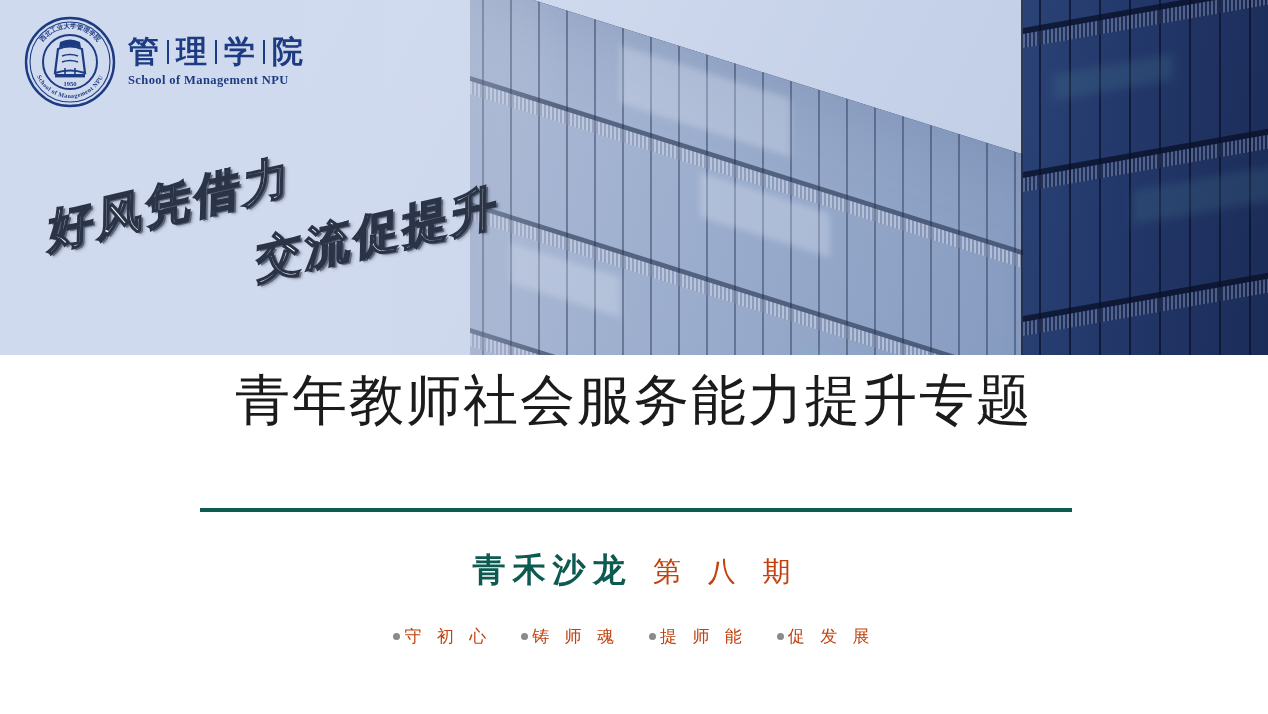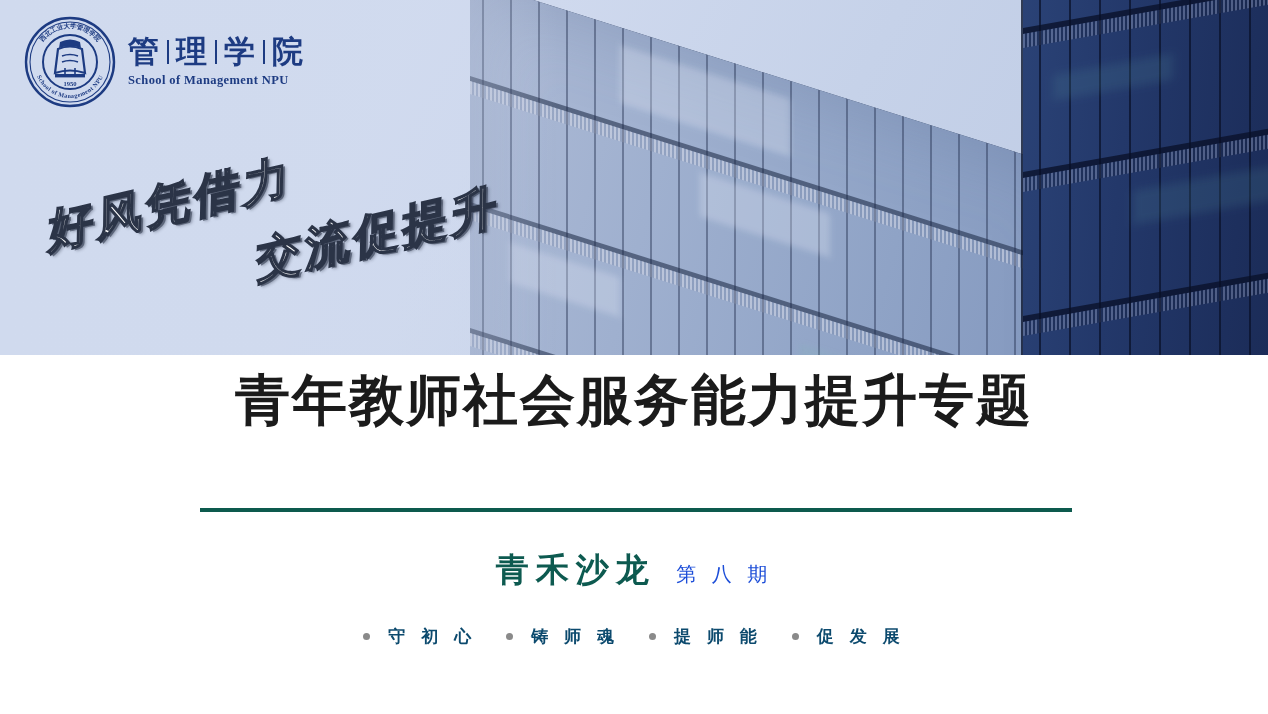--- a/index.html
+++ b/index.html
@@ -266,21 +266,21 @@
   .title-block {
     position: absolute;
     left: 0;
     top: 10px;
     width: 1268px;
     text-align: center;
   }
   .title-line {
     font-family: "DejaVu Sans", "Liberation Sans", sans-serif;
     font-size: 55px;
-    font-weight: 700;
+    font-weight: 400;
     color: #1b1b1b;
     letter-spacing: 2px;
     line-height: 1.30;
     white-space: nowrap;
   }
 
   .divider {
     position: absolute;
     left: 200px;
     top: 153px;
@@ -298,48 +298,47 @@
     white-space: nowrap;
   }
   .subtitle .salon {
     font-family: "Liberation Serif", "DejaVu Serif", serif;
     font-size: 33px;
     font-weight: 700;
     color: #0d5a50;
     letter-spacing: 7px;
   }
   .subtitle .issue {
-    font-family: Liberation Sans, sans-serif;
-    font-size: 20px;
+    font-family: Liberation Mono, monospace;
+    font-size: 28px;
     font-weight: 400;
-    color: #1d4ed8;
+    color: #c2410c;
     letter-spacing: 5px;
     margin-left: 16px;
   }
 
   .tagline {
     position: absolute;
     left: 0;
     top: 270px;
     width: 1268px;
     display: flex;
     justify-content: center;
     align-items: center;
     gap: 30px;
   }
   .tag-item {
     display: inline-flex;
     align-items: center;
-    gap: 18px;
+    gap: 4px;
     font-family: "DejaVu Sans", "Liberation Sans", sans-serif;
     font-size: 17px;
-    color: #0c4a6e;
+    color: #c2410c;
     letter-spacing: 5px;
     white-space: nowrap;
-    font-weight: bold;
   }
   .tag-dot {
     width: 7px;
     height: 7px;
     border-radius: 50%;
     background: #8a8a8a;
     flex: 0 0 auto;
   }
 </style>
 </head>

